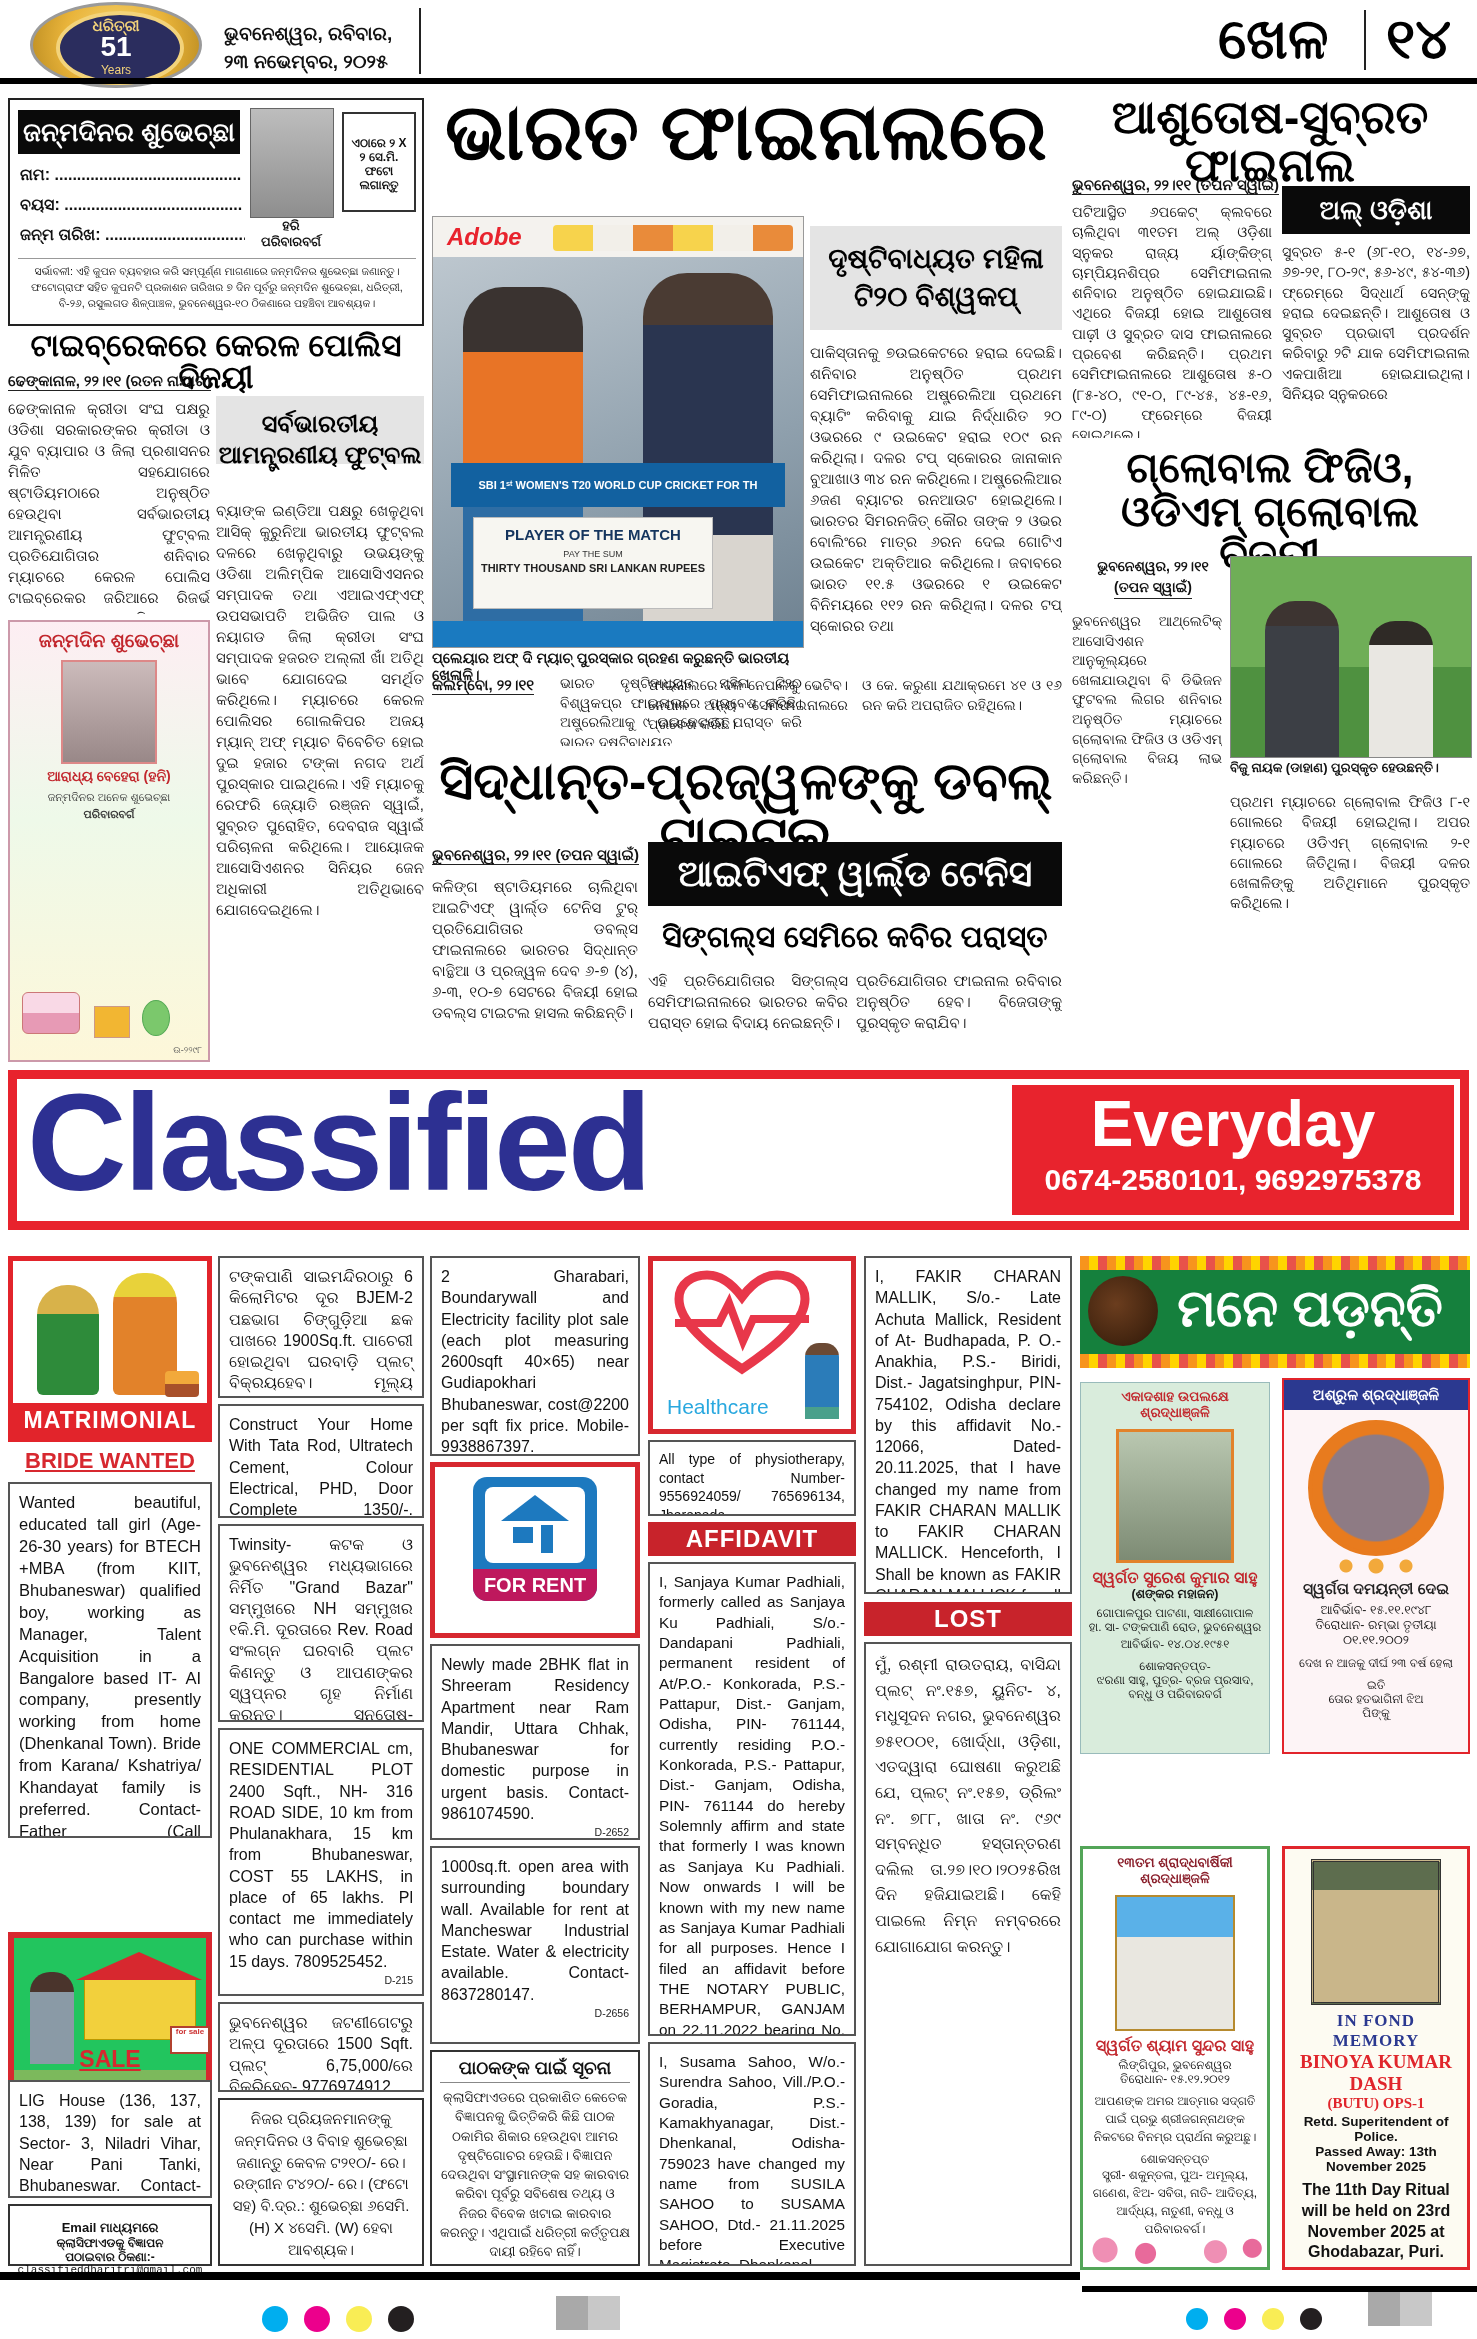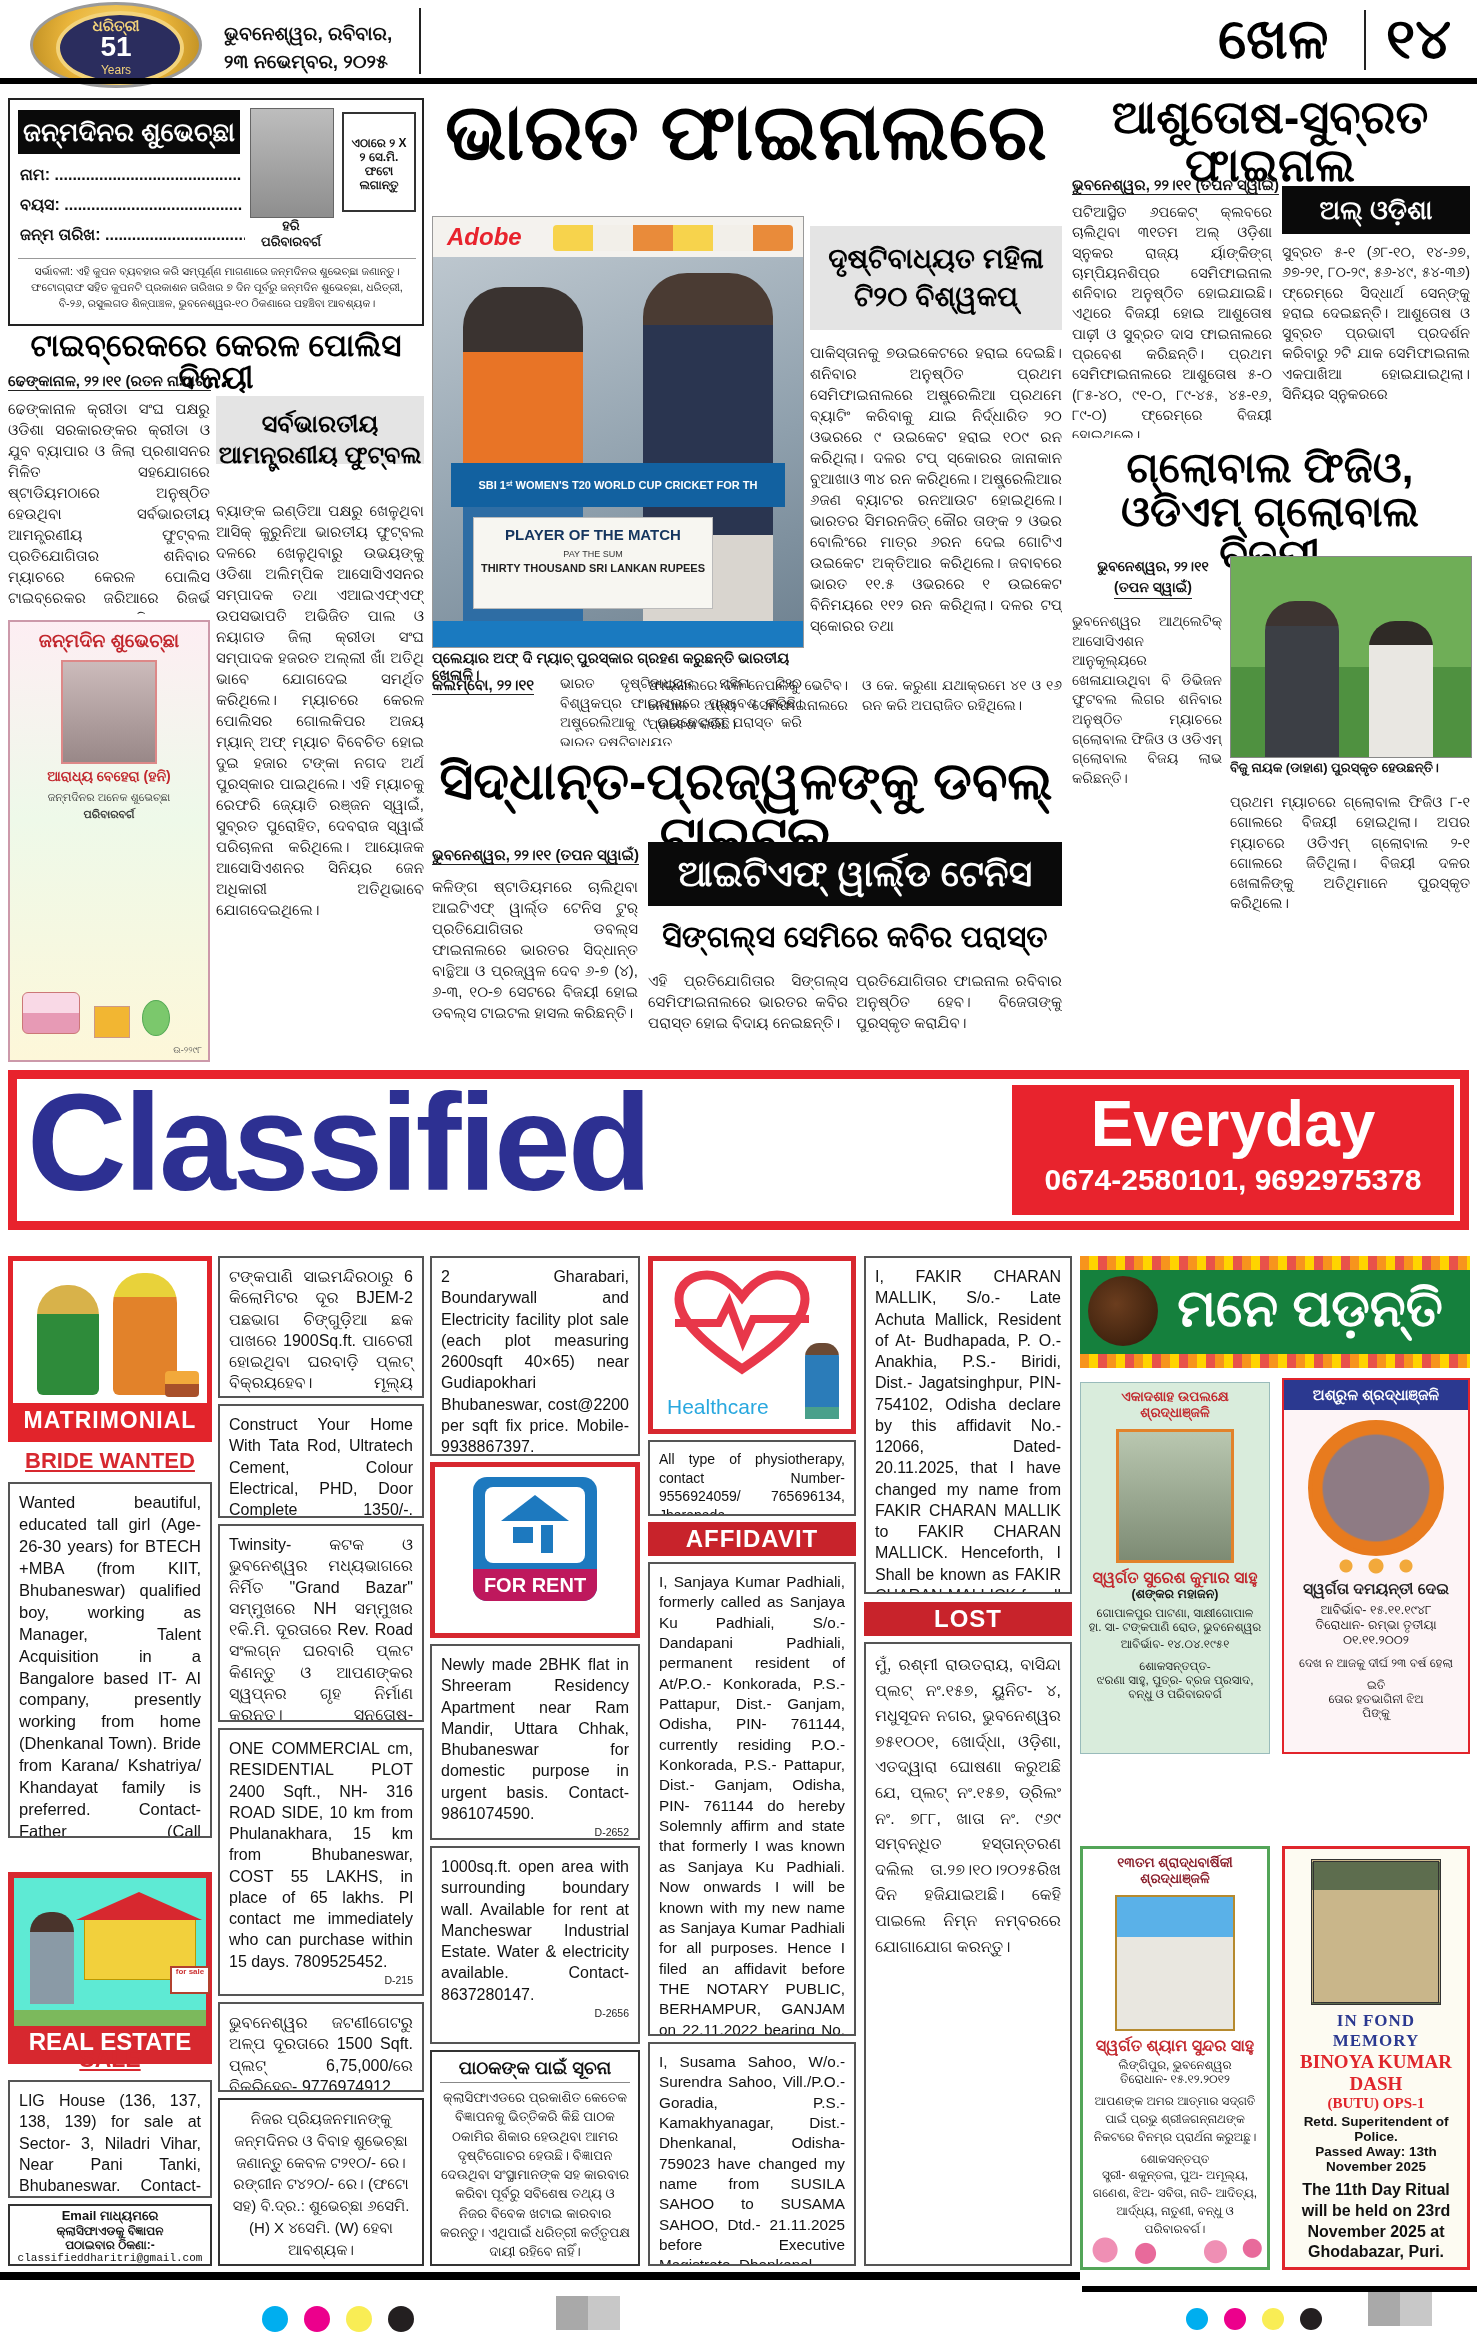--- a/index.html
+++ b/index.html
@@ -156,34 +156,34 @@
     <div class="abs" style="left:24px;top:24px;width:62px;height:110px;background:linear-gradient(180deg,#d8b24a 0 26%,#2e8b3a 26% 100%);border-radius:30px 30px 6px 6px;"></div>
     <div class="abs" style="left:100px;top:12px;width:64px;height:122px;background:linear-gradient(180deg,#e8d23a 0 20%,#e2822a 20% 100%);border-radius:30px 30px 6px 6px;"></div>
     <div class="abs" style="left:152px;top:110px;width:34px;height:26px;background:linear-gradient(180deg,#f2a93b 0 50%,#a8502a 50% 100%);border-radius:4px;"></div>
     <div class="abs redbar" style="left:0;bottom:0;width:100%;height:34px;background:#e2242b;color:#fff;font-weight:700;text-align:center;font-size:23px;line-height:34px;letter-spacing:1px;">MATRIMONIAL</div>
   </div>
   <div class="abs ctr b" style="left:8px;top:1448px;width:204px;font-size:22px;color:#d7282f;text-decoration:underline;">BRIDE WANTED</div>
   <div class="abs adbox clip" style="left:8px;top:1482px;width:204px;height:356px;font-size:16.5px;">
     <span>Wanted beautiful, educated tall girl (Age- 26-30 years) for BTECH +MBA (from KIIT, Bhubaneswar) qualified boy, working as Manager, Talent Acquisition in a Bangalore based IT- AI company, presently working from home (Dhenkanal Town). Bride from Karana/ Kshatriya/ Khandayat family is preferred. Contact- Father (Call -9937717427, Whatsapp -9438772415).</span>
     
   </div>
-  <div class="abs" style="left:8px;top:1872px;width:204px;height:192px;border:6px solid #d7282f;box-sizing:border-box;background:#5eead4;">
+  <div class="abs" style="left:8px;top:1932px;width:204px;height:192px;border:6px solid #d7282f;box-sizing:border-box;background:#22c55e;">
     <div class="abs" style="left:70px;top:40px;width:110px;height:60px;background:#f2d03c;border:1px solid #b90;"></div>
     <div class="abs" style="left:62px;top:14px;width:0;height:0;border-left:63px solid transparent;border-right:63px solid transparent;border-bottom:28px solid #d7282f;"></div>
     <div class="abs" style="left:16px;top:34px;width:44px;height:92px;background:linear-gradient(180deg,#4a342c 0 22%,#8a9aa6 22% 100%);border-radius:20px 20px 0 0;"></div>
     <div class="abs ctr" style="left:156px;top:88px;width:36px;height:24px;background:#fff;border:2px solid #b2412f;color:#c33;font-size:8px;font-weight:700;line-height:1.1;">for sale</div>
     <div class="abs" style="left:0;bottom:32px;width:100%;height:16px;background:#7cb95c;"></div>
     <div class="abs redbar" style="left:0;bottom:0;width:100%;height:32px;background:#d7282f;color:#fff;font-size:24px;line-height:32px;font-weight:700;text-align:center;">REAL ESTATE</div>
   </div>
   <div class="abs ctr b" style="left:8px;top:2046px;width:204px;font-size:23px;color:#d7282f;text-decoration:underline;">SALE</div>
   <div class="abs adbox clip" style="left:8px;top:2080px;width:204px;height:118px;">
     <span>LIG House (136, 137, 138, 139) for sale at Sector- 3, Niladri Vihar, Near Pani Tanki, Bhubaneswar. Contact- 9437229575.</span>
     
   </div>
-  <div class="abs ctr" style="left:8px;top:2204px;width:204px;height:62px;border:2px solid #333;box-sizing:border-box;padding-top:2px;">
+  <div class="abs ctr" style="left:8px;top:2204px;width:204px;height:62px;border:2px solid #333;box-sizing:border-box;padding-top:14px;">
     <div class="b" style="font-size:13px;">Email ମାଧ୍ୟମରେ</div>
     <div class="b" style="font-size:12px;">କ୍ଲାସିଫାଏଡକୁ ବିଜ୍ଞାପନ</div>
     <div class="b" style="font-size:12px;">ପଠାଇବାର ଠିକଣା:-</div>
     <div style="font-size:11px;font-family:'Liberation Mono',monospace;">classifieddharitri@gmail.com</div>
   </div>
 
   <div class="abs adbox clip" style="left:218px;top:1256px;width:206px;height:142px;">
     <span>ଟଙ୍କପାଣି ସାଇମନ୍ଦିରଠାରୁ 6 କିଲୋମିଟର ଦୂର BJEM-2 ପଛଭାଗ ଚିଙ୍ଗୁଡ଼ିଆ ଛକ ପାଖରେ 1900Sq.ft. ପାଚେରୀ ହୋଇଥିବା ଘରବାଡ଼ି ପ୍ଲଟ୍ ବିକ୍ରୟହେବ। ମୂଲ୍ୟ 28.5ଲକ୍ଷ। ଯୋଗାଯୋଗ- 9438220432/ 8144658008.</span>
   </div>
   <div class="abs adbox clip" style="left:218px;top:1404px;width:206px;height:114px;">

